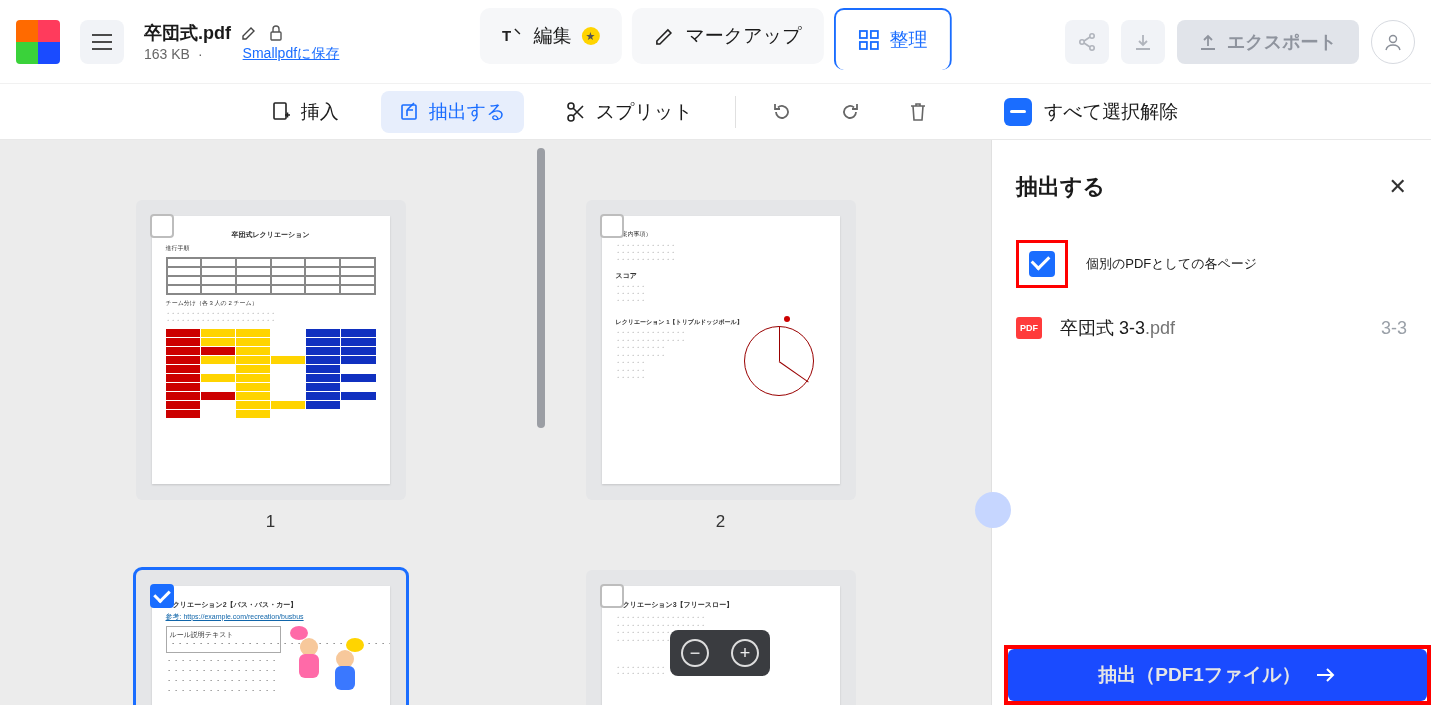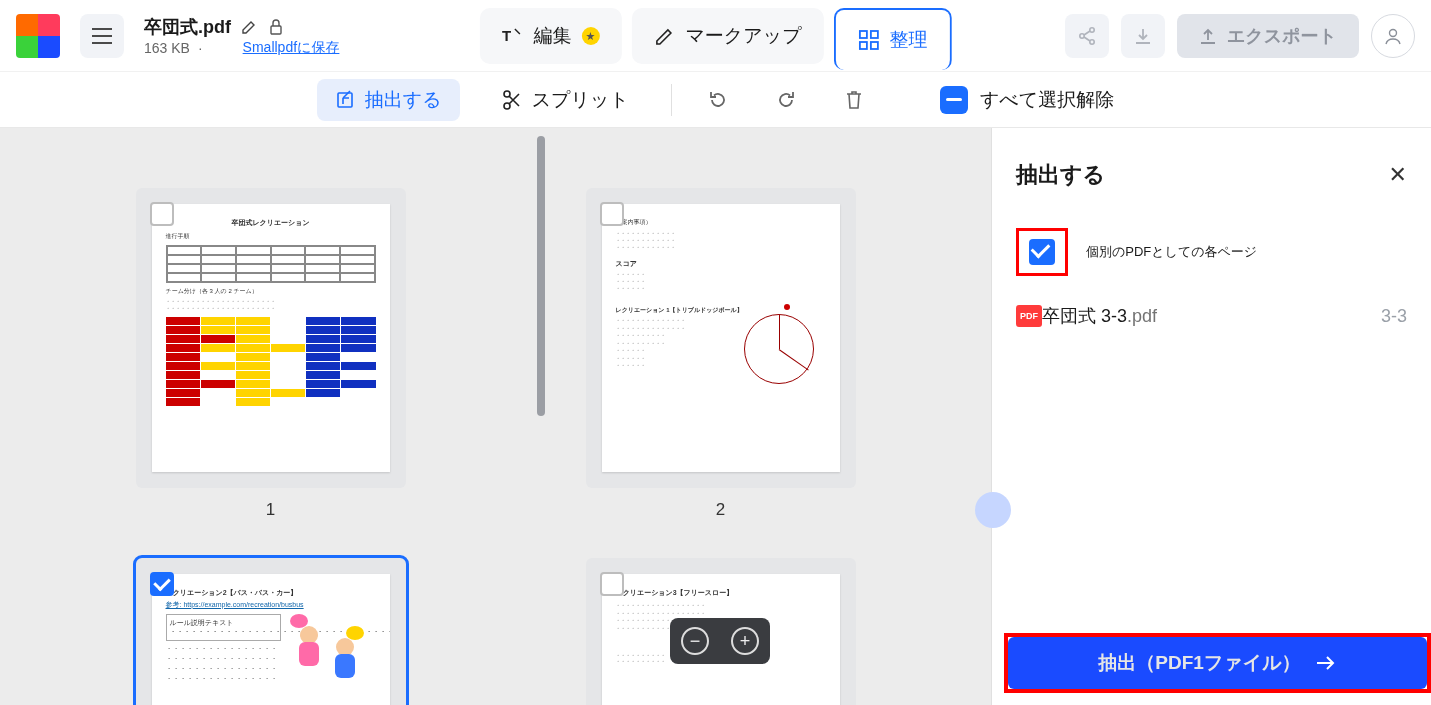--- a/index.html
+++ b/index.html
@@ -1,19 +1,19 @@
 <!DOCTYPE html>
 <html><head>
 <meta charset="utf-8">
 <style>
   * { box-sizing: border-box; margin: 0; padding: 0; }
   body { font-family: -apple-system, BlinkMacSystemFont, "Segoe UI", "Hiragino Sans", "Meiryo", sans-serif; background: #fff; color: #1a1a1a; overflow: hidden; width: 1431px; height: 705px; }
 
   
-  .topbar { display: flex; align-items: center; height: 72px; padding: 0 16px; gap: 20px; border-bottom: 1px solid #f1f1f1; }
+  .topbar { display: flex; align-items: center; height: 84px; padding: 0 16px; gap: 20px; border-bottom: 1px solid #f1f1f1; }
   .logo { width: 44px; height: 44px; display: grid; grid-template-columns: 1fr 1fr; grid-template-rows: 1fr 1fr; border-radius: 4px; overflow: hidden; }
   .logo > div:nth-child(1){ background:#ff6a00;} .logo > div:nth-child(2){ background:#ff3b5c;} .logo > div:nth-child(3){ background:#3ad23a;} .logo > div:nth-child(4){ background:#1a4bff;}
   .menu-btn { width: 44px; height: 44px; border-radius: 8px; background:#f1f3f7; display:flex; align-items:center; justify-content:center; color:#4a4a4a; }
   .doc-block { display:flex; flex-direction:column; min-width:180px; }
   .doc-line1 { display:flex; align-items:center; gap:10px; }
   .doc-name { font-size:18px; font-weight:600; }
   .pencil-ic, .lock-ic { width:18px; height:18px; color:#555; display:flex; align-items:center; }
   .doc-line2 { display:flex; align-items:center; gap:8px; font-size:14px; color:#666; }
   .doc-size { }
   .doc-save { color:#1a6dff; text-decoration:underline;margin-left:32px; }
@@ -79,21 +79,21 @@
   
   .panel { width:440px; border-left:1px solid #e0e0e0; position:relative; padding:32px 24px 0 24px; }
   .panel-hdr { display:flex; align-items:center; justify-content:space-between; }
   .panel-title { font-size:22px; font-weight:700; }
   .panel-close { font-size:22px; color:#333; cursor:pointer; }
   .opt-row { display:flex; align-items:center; gap:18px; margin-top:38px; }
   .opt-chk-wrap{ border:3px solid #ff0000; padding:8px 10px; }
   .opt-chk{ width:26px;height:26px;border-radius:4px;background:#1a6dff;position:relative;}
   .opt-chk::after{content:"";position:absolute;left:6px;top:1px;width:8px;height:14px;border:solid #fff;border-width:0 3px 3px 0;transform:rotate(45deg);}
   .opt-label{ font-size:13px; }
-  .file-row{ display:flex; align-items:center; margin-top:28px; font-size:18px; }
+  .file-row{ display:flex; align-items:center; gap:18px; margin-top:28px; font-size:18px; }
   .pdf-badge{ width:26px;height:22px;background:#ff3b3b;border-radius:3px;color:#fff;font-size:9px;font-weight:700;display:flex;align-items:center;justify-content:center;}
   .file-ext{ color:#737373; }
   .file-range{ margin-left:auto; color:#9aa0a8; }
   .extract-btn-wrap{ position:absolute; bottom:12px; left:12px; right:0; border:4px solid #ff0000; padding:0;}
   .extract-btn{ width:100%; height:52px; background:#1a4bff; color:#e5e5e5; display:flex; align-items:center; justify-content:center; gap:14px; font-size:19px; font-weight:600; border-radius:6px;}
   .fab{position:absolute; right:420px; top:492px; width:36px;height:36px;border-radius:50%;background:#c6d6ff;z-index:4;}
 
   
   .scroll-track{position:absolute; right:444px; top:0; width:10px; height:100%;}
   .scroll-thumb{position:absolute; top:8px; width:8px; height:280px; background:#9b9ea4; border-radius:4px;}
@@ -186,20 +186,27 @@
     <div class="avatar-btn">
         <svg width="20" height="20" viewBox="0 0 20 20">
           <circle cx="10" cy="7" r="3.5" fill="none" stroke="currentColor" stroke-width="1.4"></circle>
           <path d="M3 18c1-4 5-5 7-5s6 1 7 5" fill="none" stroke="currentColor" stroke-width="1.4"></path>
         </svg>
       </div>
   </div>
 </div>
 
 <div class="toolbar">
+  <div class="tool">
+    <svg width="20" height="22" viewBox="0 0 20 22">
+        <rect x="3" y="2" width="12" height="16" rx="1" fill="none" stroke="#222" stroke-width="1.6"></rect>
+        <path d="M14 14h5M16.5 11.5v5" stroke="#222" stroke-width="1.6"></path>
+      </svg>
+    <span>挿入</span>
+  </div>
   <div class="tool selected">
     <svg width="20" height="20" viewBox="0 0 20 20">
         <rect x="3" y="3" width="14" height="14" rx="1" fill="none" stroke="#1a6dff" stroke-width="1.6"></rect>
         <path d="M8 8l6 0M8 8l0 6" stroke="#1a6dff" stroke-width="1.6"></path>
         <path d="M8 8l7-7" stroke="#1a6dff" stroke-width="1.6"></path>
       </svg>
     <span>抽出する</span>
   </div>
   <div class="tool">
     <svg width="20" height="22" viewBox="0 0 20 22">

